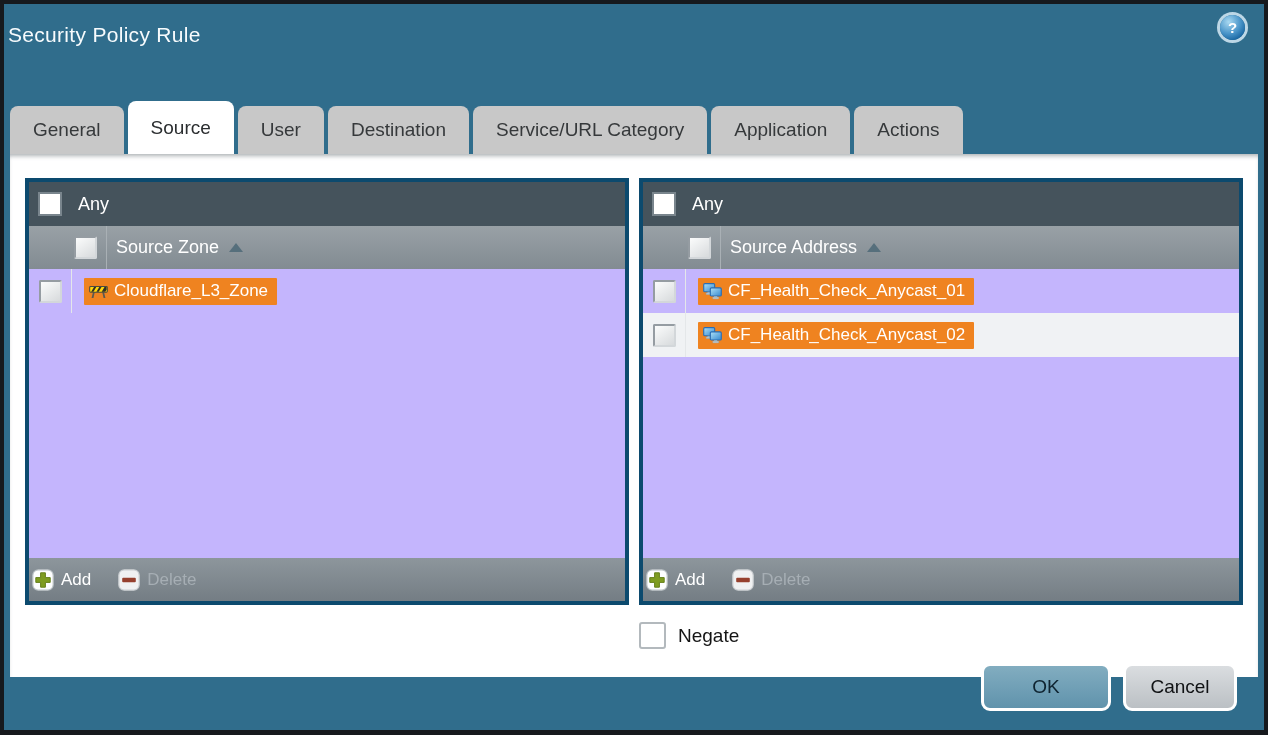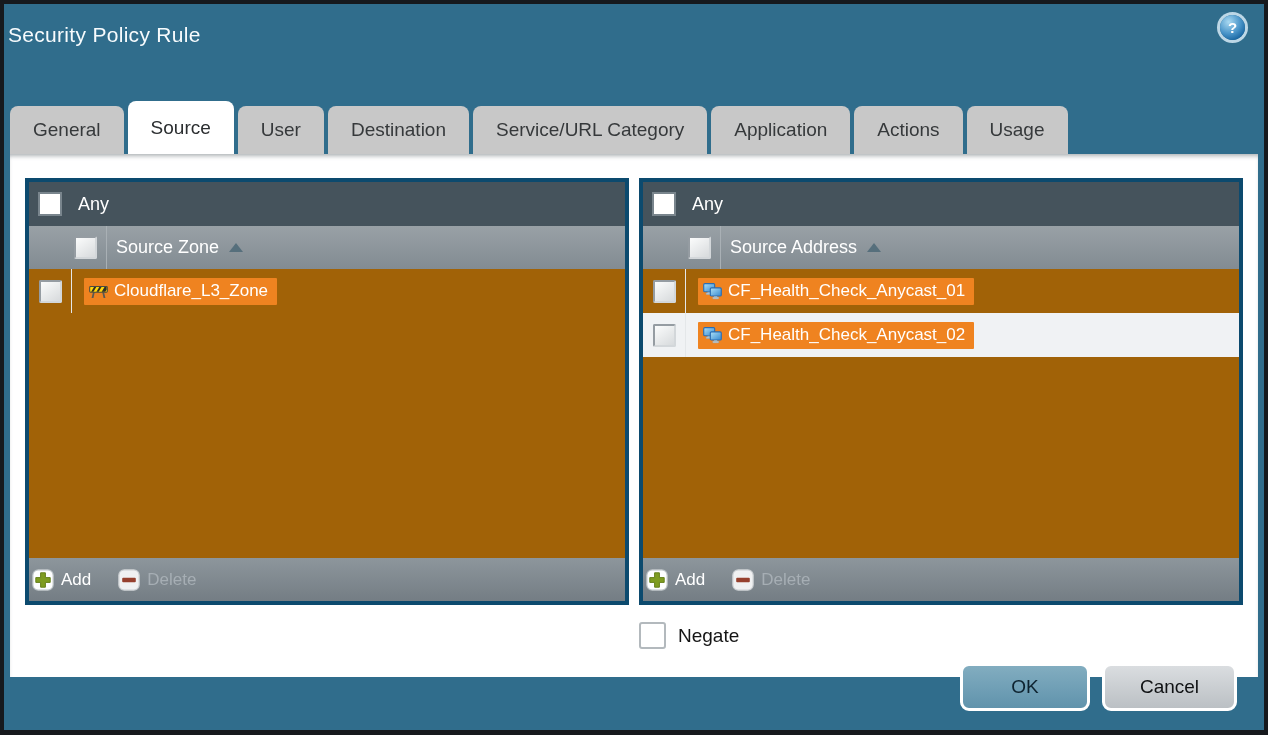--- a/index.html
+++ b/index.html
@@ -41,21 +41,21 @@
   .any-label{color:#fff;font-size:18px;margin-left:7px;}
   .col-header{height:43px;background:linear-gradient(#99a1a6,#828b92);display:flex;align-items:center;color:#fff;font-size:18px;flex:none;cursor:pointer;padding-left:35px;}
   .cbcol{width:42px;align-self:stretch;display:flex;align-items:center;justify-content:center;flex:none;}
   .col-header .cbcol{border-right:1px solid #a9b0b5;}
   .col-title{margin-left:9px;display:flex;align-items:center;}
   .sort-arrow{width:0;height:0;border-left:7px solid transparent;border-right:7px solid transparent;
               border-bottom:9px solid #566f7c;margin-left:10px;}
   .cb-3d{width:19px;height:19px;cursor:pointer;box-sizing:content-box;
          background:linear-gradient(145deg,#fbfcfc,#d7dadc);
          border:2px solid;border-color:#959ca2 #d3d7da #d3d7da #959ca2;border-radius:2px;}
-  .rows{flex:1;background:#a16207;overflow:hidden;}
+  .rows{flex:1;background:#c4b5fd;overflow:hidden;}
   .row{height:44px;display:flex;align-items:center;cursor:pointer;}
   .row:nth-child(even){background:#f0f2f4;}
   .row .cbcol{border-right:1px solid #e4e7e9;align-self:stretch;}
   .chip{margin-left:12px;display:inline-flex;align-items:center;gap:6px;height:27px;
         background:#ef8320;color:#fff;font-size:17px;padding:0 9px 0 5px;border-radius:1px;}
   .panel-footer{height:43px;background:linear-gradient(#8d969c,#747d84);display:flex;align-items:center;
                 padding-left:3px;flex:none;}
   .tool{display:flex;align-items:center;gap:7px;font-size:17px;cursor:pointer;}
   .tool.add{color:#ffffff;}
   .tool.delete{margin-left:27px;color:#a6aeb4;cursor:default;}
@@ -63,21 +63,21 @@
   .negate-strip{display:flex;gap:10px;margin-top:17px;}
   .negate-spacer{flex:1;}
   .negate-cell{flex:1;display:flex;align-items:center;}
   .cb-negate{width:23px;height:23px;background:#fff;border:2px solid #b3b9bd;border-radius:3px;cursor:pointer;box-sizing:content-box;}
   .negate-label{font-size:19px;color:#141414;margin-left:12px;}
   
   .button-bar{position:absolute;right:27px;bottom:19px;display:flex;gap:12px;}
   .btn{height:48px;box-sizing:border-box;border:3px solid #ffffff;border-radius:9px;
        display:flex;align-items:center;justify-content:center;font-size:19px;cursor:pointer;}
   .btn-ok{width:130px;background:linear-gradient(#82adc0,#6093ac);color:#0e2330;}
-  .btn-cancel{width:135px;background:linear-gradient(#dadde0,#bbc0c4);color:#101214;}
+  .btn-cancel{width:114px;background:linear-gradient(#dadde0,#bbc0c4);color:#101214;}
   svg{display:block;}
 </style>
 </head>
 <body>
 
 <div class="frame">
 
   <div class="titlebar">
     <div class="title">Security Policy Rule</div>
     <div class="help">
@@ -86,21 +86,20 @@
   </div>
 
   <div class="tabbar">
     <div class="tab">General</div>
     <div class="tab active">Source</div>
     <div class="tab">User</div>
     <div class="tab">Destination</div>
     <div class="tab">Service/URL Category</div>
     <div class="tab">Application</div>
     <div class="tab">Actions</div>
-    <div class="tab">Usage</div>
   </div>
 
   <div class="content">
     <div class="panels">
 
       <div class="panel">
         <div class="any-row">
           <div class="cbwrap">
               <div class="cb-solid"></div>
             </div>

